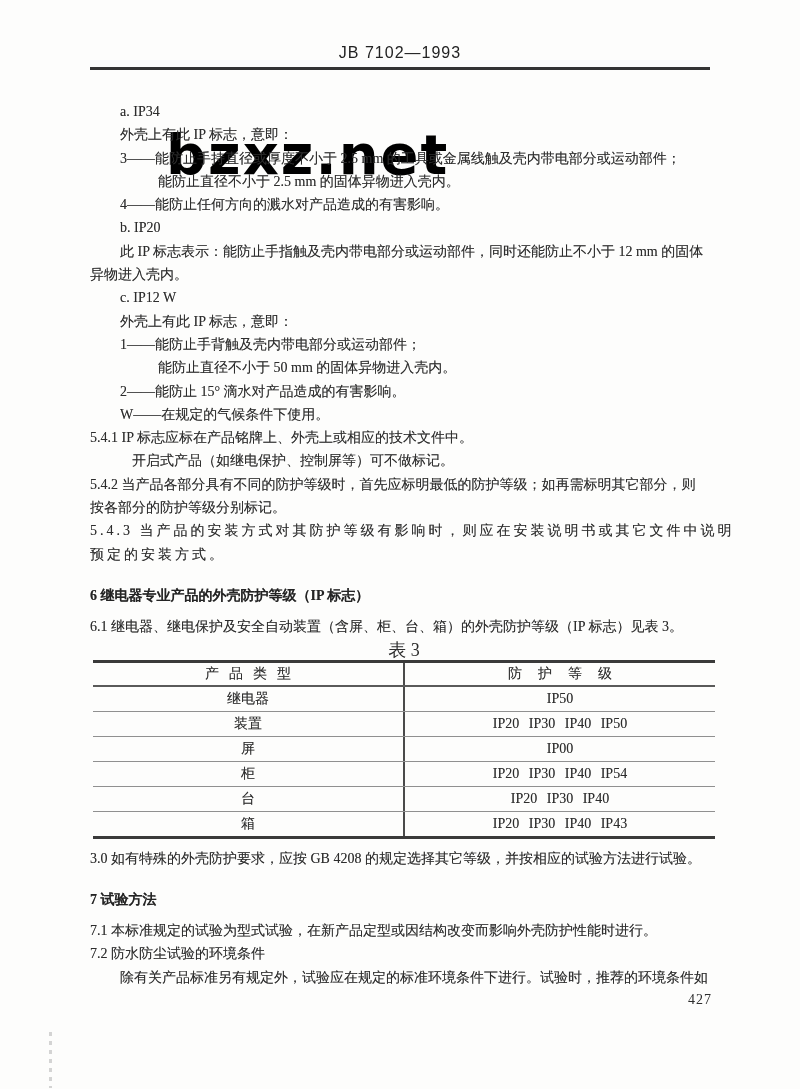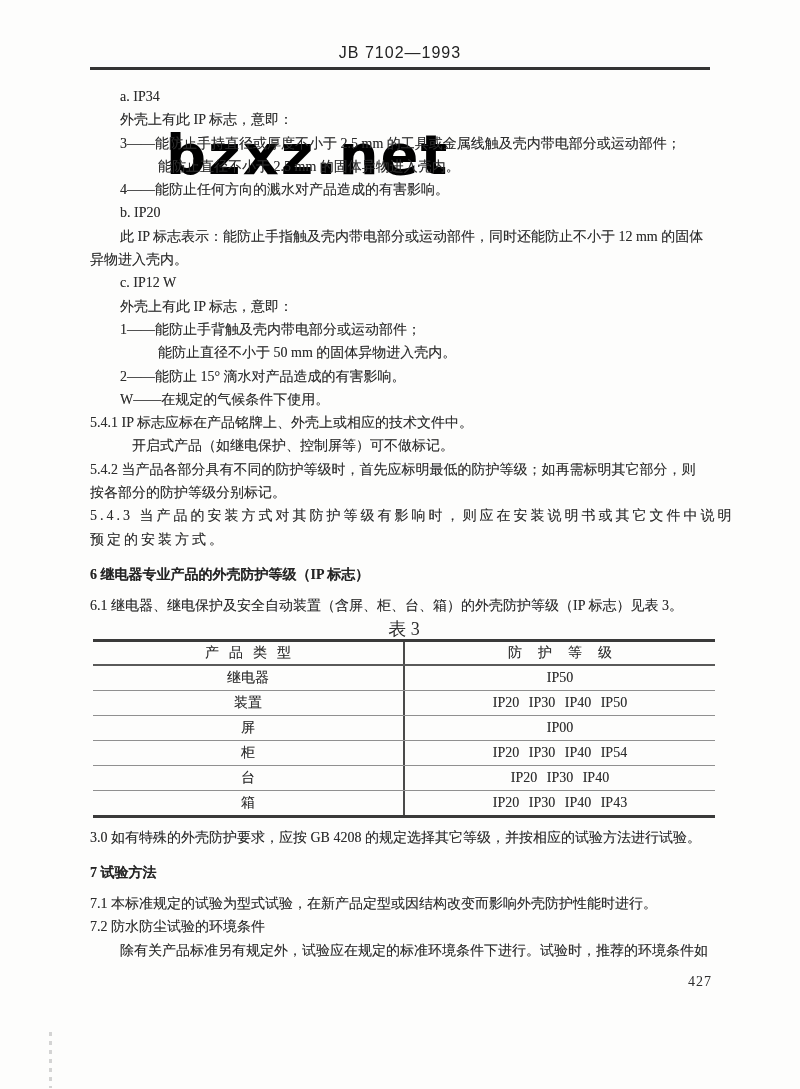--- a/index.html
+++ b/index.html
@@ -22,31 +22,31 @@
     position:absolute; top:44px; left:0; width:800px; text-align:center;
     font-family:"Liberation Sans","DejaVu Sans",sans-serif;
     font-weight:400; font-size:16px; letter-spacing:1px; color:#222;
   }
   .header-rule {
     position:absolute; top:67px; left:90px; width:620px; height:3px;
     background:#343434;
   }
   
   .content {
-    position:absolute; top:85px; left:90px; width:628px; z-index:1;
+    position:absolute; top:100px; left:90px; width:628px; z-index:1;
   }
   .line {
     font-size:14px; line-height:23.3px; height:23.3px; white-space:nowrap;
     text-shadow:0 0 0.5px rgba(45,45,45,0.45);
   }
   .line.i0  { padding-left:0; }
   .line.i1  { padding-left:30px; }
   .line.i15 { padding-left:42px; }
   .line.i2  { padding-left:68px; }
-  .line.bold { font-weight:700; margin-top:12px; margin-bottom:8px; color:#242424; }
+  .line.bold { font-weight:700; margin-top:18px; margin-bottom:8px; color:#242424; }
   .line.spaced { letter-spacing:3px; }
   
   .table-caption {
     text-align:center; font-size:18px; height:18px; line-height:18px;
     margin-top:2px; width:622px; margin-left:3px;
   }
   .std-table {
     width:622px; margin-left:3px; margin-top:1px; margin-bottom:8px;
     border-top:3px solid #3a3a3a; border-bottom:3px solid #3a3a3a;
   }
@@ -57,21 +57,21 @@
     text-align:center; font-size:14px; line-height:24px; height:24px;
     text-shadow:0 0 0.5px rgba(45,45,45,0.4);
   }
   .t-cell.left  { width:310px; border-right:2px solid #4a4a4a; }
   .t-cell.right { flex:1; word-spacing:6px; }
   .t-head .t-cell { height:22px; line-height:22px; }
   .t-head .left  { letter-spacing:10px; text-indent:10px; }
   .t-head .right { letter-spacing:16px; text-indent:16px; word-spacing:0; }
   
   .page-number {
-    width:622px; text-align:right; padding-right:8px; margin-top:12px;
+    width:622px; text-align:right; padding-right:8px; margin-top:3px;
     font-size:14px; letter-spacing:1px;
   }
   
   .scan-artifact {
     position:absolute; left:49px; top:1032px; width:3px; height:56px;
     background:repeating-linear-gradient(to bottom,#c6c6c6 0 4px,transparent 4px 9px);
     opacity:0.75; z-index:1;
   }
 </style>
 </head>

